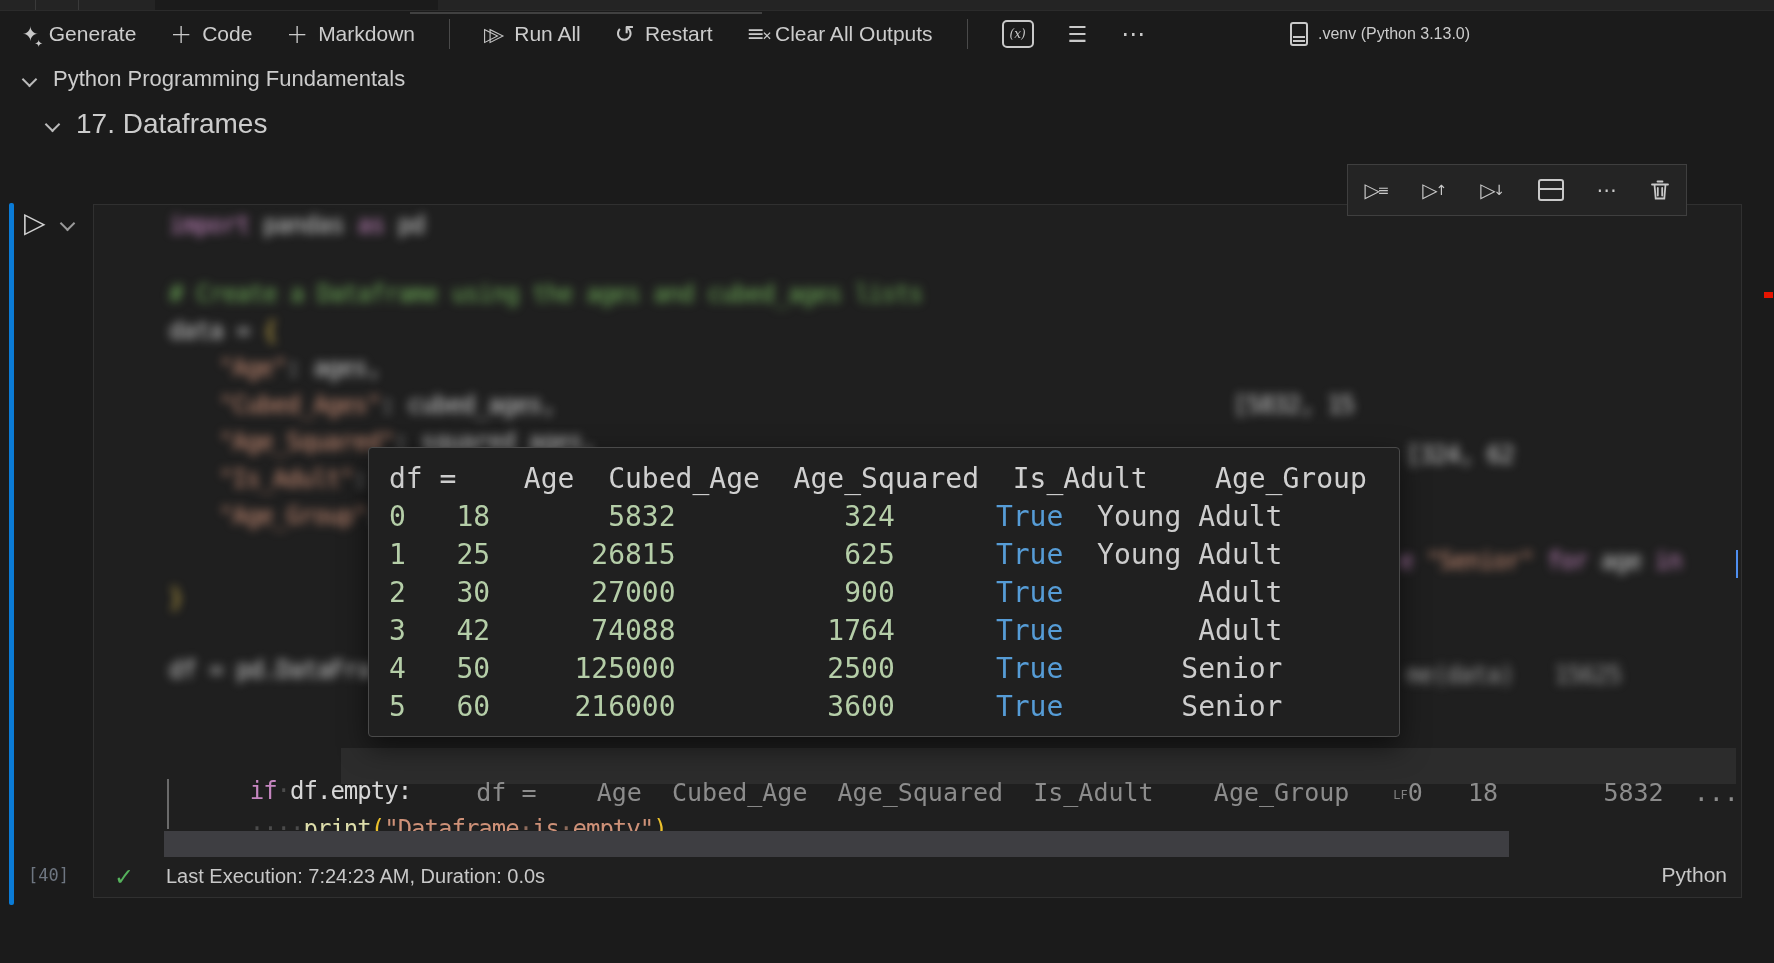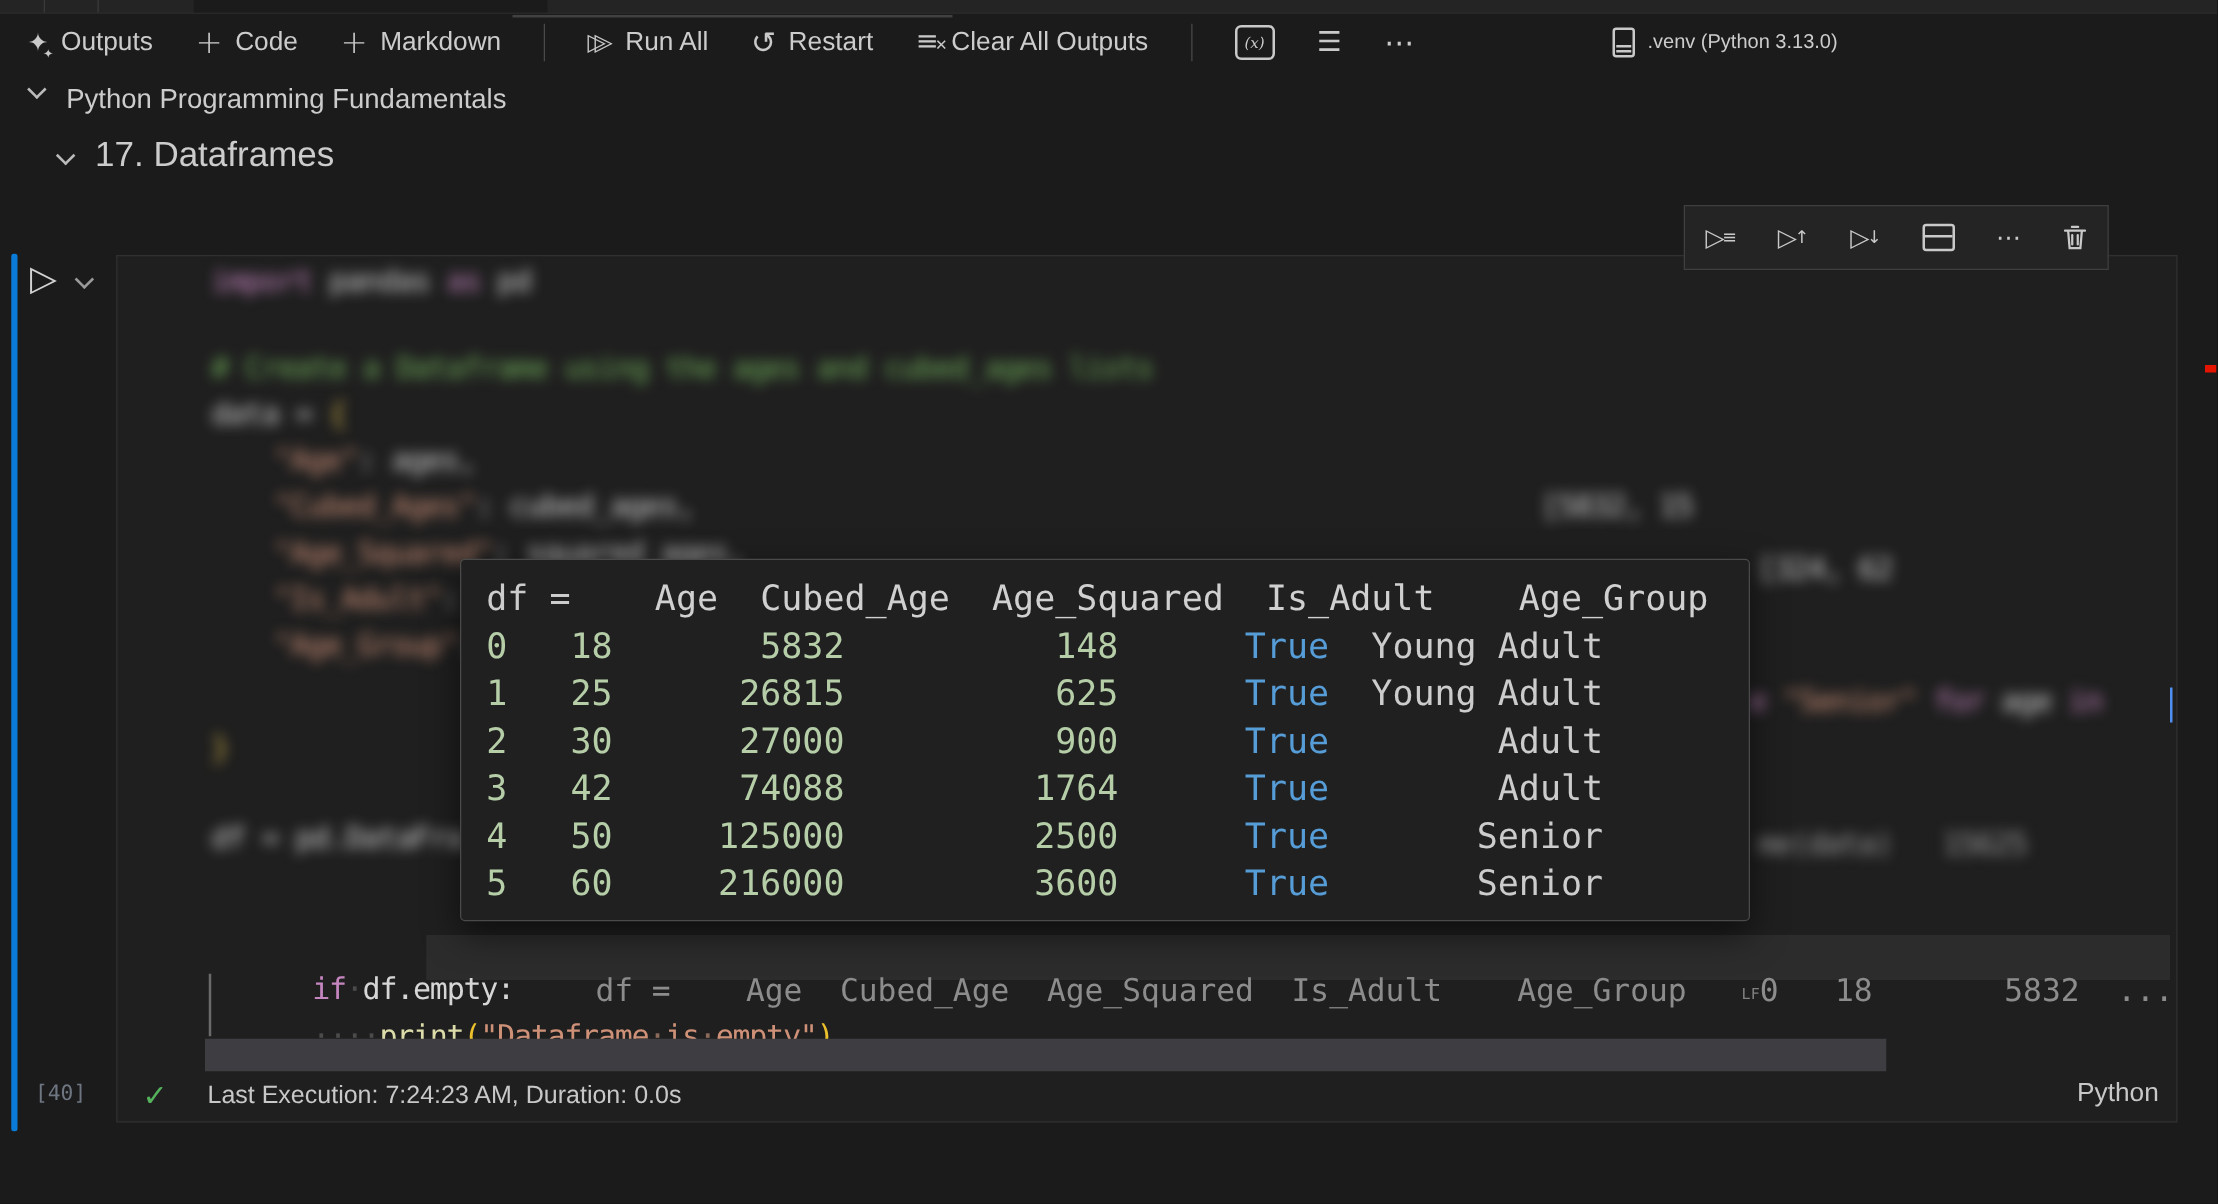--- a/index.html
+++ b/index.html
@@ -25,21 +25,21 @@
   .clearic .x{position:absolute;font-size:12px;right:-7px;bottom:-2px;}
   .varbox{display:inline-flex;align-items:center;justify-content:center;width:28px;height:24px;border:2px solid #c9c9c9;border-radius:5px;font-size:12px;font-style:italic;font-family:"DejaVu Serif",serif;}
   .listic{font-size:22px;}
   .dots3{font-size:24px;letter-spacing:1px;}
   .kernel{position:absolute;left:1290px;top:10px;height:48px;display:flex;align-items:center;gap:10px;cursor:pointer;}
   .kjar{width:14px;height:20px;border:2px solid #c9c9c9;border-radius:3px;position:relative;}
   .kjar:before{content:"";position:absolute;left:1px;right:1px;bottom:2px;height:2px;background:#c9c9c9;}
   .kjar:after{content:"";position:absolute;left:1px;right:1px;bottom:6px;height:2px;background:#c9c9c9;}
   
   .chev{display:inline-block;width:9px;height:9px;border-right:2px solid #bbb;border-bottom:2px solid #bbb;transform:rotate(45deg);margin-right:18px;vertical-align:4px;}
-  .outline1{position:absolute;left:24px;top:66px;font-size:22px;display:flex;cursor:pointer;}
+  .outline1{position:absolute;left:24px;top:66px;font-size:22px;display:flex;align-items:center;cursor:pointer;}
   .outline2{position:absolute;left:47px;top:108px;font-size:28px;display:flex;align-items:center;cursor:pointer;}
   
   .selbar{position:absolute;left:9px;top:203px;width:5px;height:702px;background:#0a7bd6;border-radius:2px;}
   .runbtn{position:absolute;left:24px;top:206px;font-size:28px;color:#d2d2d2;cursor:pointer;font-family:"DejaVu Sans",sans-serif;}
   .runchev{position:absolute;left:62px;top:218px;cursor:pointer;}
   .runchev .chev{margin:0;border-color:#9a9a9a;}
   
   .editor{position:absolute;left:93px;top:204px;width:1649px;height:694px;background:#1f1f1f;border:1px solid #303030;box-sizing:border-box;}
   .blayer{position:absolute;inset:0;z-index:1;}
   .bfrag{position:absolute;white-space:pre;font-family:"DejaVu Sans Mono",monospace;font-size:24px;letter-spacing:-1px;filter:blur(5px);}
@@ -79,21 +79,21 @@
   <div class="tabstrip">
     <div class="tdiv1"></div>
     <div class="tdiv2"></div>
     <div class="seg-active"></div>
   </div>
   <div class="hairline"></div>
 
   <div class="nb-toolbar">
     <div class="tb-item">
       <span class="ic sparkle"><span>✦</span><span class="mini">✦</span></span>
-      <span>Outputs</span>
+      <span>Generate</span>
     </div>
     <div class="tb-item">
       <span class="ic plus">+</span>
       <span>Code</span>
     </div>
     <div class="tb-item">
       <span class="ic plus">+</span>
       <span>Markdown</span>
     </div>
     <div class="tb-sep"></div>
@@ -176,21 +176,21 @@
       <span class="statustxt">Last Execution: 7:24:23 AM, Duration: 0.0s</span>
       <span class="langlabel">Python</span>
     </div>
   </div>
 
   <div class="execcount">[40]</div>
 
   <div class="popup">
     <div>
         <div class="pop-line"><span class="pop-plain">df = </span><span class="pop-head">   Age  Cubed_Age  Age_Squared  Is_Adult    Age_Group</span></div>
-        <div class="pop-line"><span class="pop-num">0</span><span class="pop-num">   18</span><span class="pop-num">       5832</span><span class="pop-num">          148</span><span class="pop-bool">      True</span><span class="pop-plain">  Young Adult</span></div>
+        <div class="pop-line"><span class="pop-num">0</span><span class="pop-num">   18</span><span class="pop-num">       5832</span><span class="pop-num">          324</span><span class="pop-bool">      True</span><span class="pop-plain">  Young Adult</span></div>
         <div class="pop-line"><span class="pop-num">1</span><span class="pop-num">   25</span><span class="pop-num">      26815</span><span class="pop-num">          625</span><span class="pop-bool">      True</span><span class="pop-plain">  Young Adult</span></div>
         <div class="pop-line"><span class="pop-num">2</span><span class="pop-num">   30</span><span class="pop-num">      27000</span><span class="pop-num">          900</span><span class="pop-bool">      True</span><span class="pop-plain">        Adult</span></div>
         <div class="pop-line"><span class="pop-num">3</span><span class="pop-num">   42</span><span class="pop-num">      74088</span><span class="pop-num">         1764</span><span class="pop-bool">      True</span><span class="pop-plain">        Adult</span></div>
         <div class="pop-line"><span class="pop-num">4</span><span class="pop-num">   50</span><span class="pop-num">     125000</span><span class="pop-num">         2500</span><span class="pop-bool">      True</span><span class="pop-plain">       Senior</span></div>
         <div class="pop-line"><span class="pop-num">5</span><span class="pop-num">   60</span><span class="pop-num">     216000</span><span class="pop-num">         3600</span><span class="pop-bool">      True</span><span class="pop-plain">       Senior</span></div>
       </div>
   </div>
 
   <div class="celltb">
     <div class="ctb-btn">

